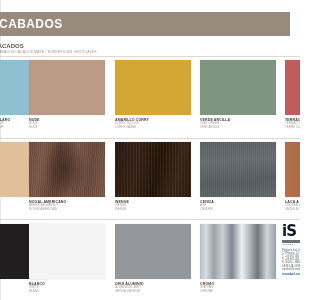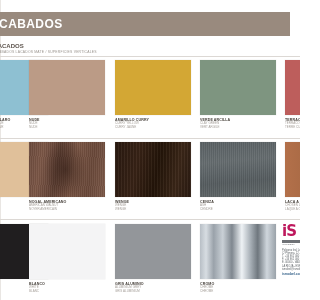--- a/index.html
+++ b/index.html
@@ -81,21 +81,21 @@
       #b3704a;
   }
   .tex-laca::after{
     content:"";position:absolute;left:0;top:0;bottom:0;width:28%;
     background:linear-gradient(90deg,#b3704a,#a96a45);
   }
 
   
   .logo-block{position:absolute;}
   .logo-mark{
-    font-size:15px;font-weight:bold;color:#be185d;letter-spacing:-1px;
+    font-size:15px;font-weight:bold;color:#0f172a;letter-spacing:-1px;
     line-height:15px;font-family:"DejaVu Sans", sans-serif;
   }
   .logo-rule{width:22px;height:2.5px;background:#6f7276;margin-top:1px;}
   .logo-sub{font-size:2.5px;color:#6f7276;letter-spacing:.3px;margin-top:.5px;white-space:nowrap;}
   .logo-lines{margin-top:2.5px;}
   .logo-lines span{display:block;font-size:2.6px;color:#5f6468;line-height:3.2px;white-space:nowrap;}
   .logo-web{font-size:3.4px;font-weight:bold;color:#2f5d86;margin-top:1.5px;white-space:nowrap;}
 
   .page-edge{position:absolute;left:0;top:0;width:1px;height:300px;background:#e9e6e3;}
 </style>

